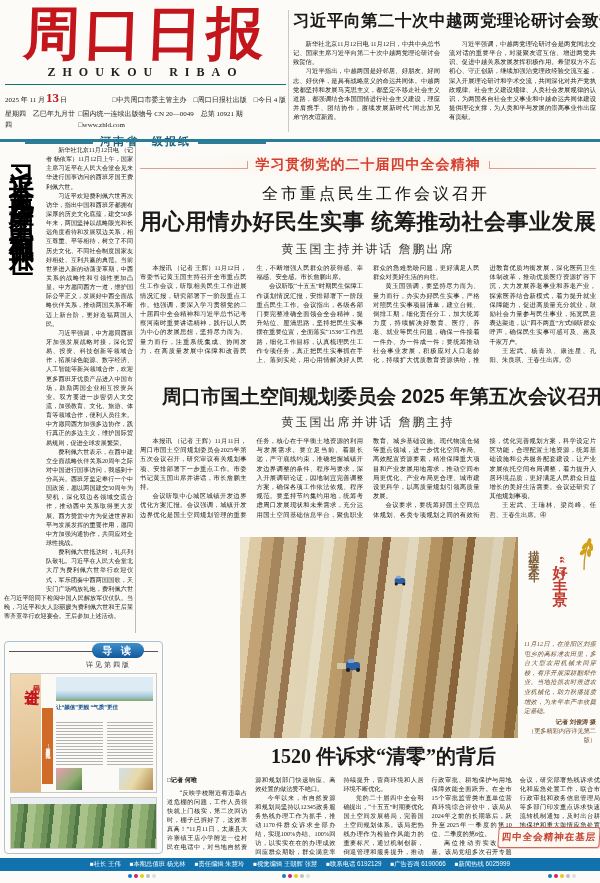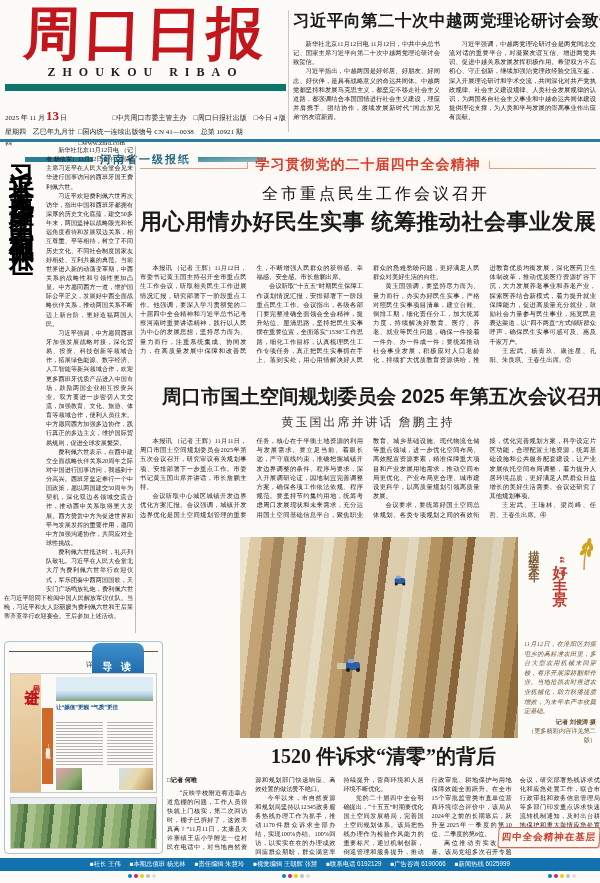--- a/index.html
+++ b/index.html
@@ -3,21 +3,21 @@
 <meta charset="utf-8">
 <style>
   html,body{margin:0;padding:0;background:#e9e9e9;}
   .page{position:relative;width:600px;height:883px;margin:0 auto;background:#fcfbf8;overflow:hidden;
         font-family:"Liberation Serif","DejaVu Serif",serif;color:#1a1a1a;}
   
   .masthead{position:absolute;left:5px;top:4px;width:281px;height:132px;}
   .mast-title{font-size:57px;line-height:1.05;font-weight:bold;color:#c3151c;text-align:center;
               letter-spacing:4px;font-family:"Liberation Serif",serif;transform:skewX(-2deg);}
   .mast-pinyin{text-align:center;font-size:12px;font-weight:bold;letter-spacing:7px;color:#222;margin-top:1px;}
-  .dateline{border-top:7px solid #0f766e;margin-top:4px;padding-top:15px;font-size:7px;color:#222;}
+  .dateline{border-top:1px solid #0f766e;margin-top:4px;padding-top:3px;font-size:7px;color:#222;}
   .dl-row{display:flex;justify-content:space-between;align-items:baseline;line-height:1.6;}
   .dl-day{color:#c3151c;font-size:13px;font-weight:bold;padding:0 1px;}
   .province{display:flex;align-items:center;justify-content:center;gap:7px;margin-top:3px;}
   .prov-bar{width:68px;height:5px;background:#2a7f96;}
   .prov-text{font-size:11px;font-weight:bold;color:#17607a;letter-spacing:2px;}
   .head-vdiv{position:absolute;left:288px;top:10px;width:1px;height:122px;background:#c9c9c9;}
   
   .toparticle{position:absolute;left:293px;top:10px;width:303px;height:128px;}
   .top-title{font-size:16.5px;font-weight:bold;font-family:"Liberation Sans",sans-serif;
              white-space:nowrap;text-align:center;letter-spacing:.5px;}
@@ -29,21 +29,21 @@
   .leftartic{position:absolute;left:4px;top:146px;width:129px;height:489px;overflow:hidden;
              font-size:6.1px;line-height:1.5;text-align:justify;}
   .vtitle{float:left;writing-mode:vertical-rl;width:36px;height:446px;margin-right:6px;
           font-size:25px;font-weight:bold;letter-spacing:6px;line-height:36px;color:#000;
           font-family:"Liberation Sans",sans-serif;}
   .left-vdiv{position:absolute;left:135px;top:146px;width:1px;height:487px;background:#bbb;}
   
   .daodu{position:absolute;left:4px;top:641px;width:159px;height:213px;border:1px solid #a8c2d6;
          border-radius:4px;padding:4px 5px;box-sizing:border-box;}
   .daodu-line{position:absolute;left:4px;right:4px;top:9px;height:1px;background:#555;}
-  .daodu-label{position:absolute;top:1px;right:18px;padding:16px 10px;height:15px;line-height:15px;
+  .daodu-label{position:absolute;top:1px;right:18px;padding:0 10px;height:15px;line-height:15px;
                background:linear-gradient(#3f90cc,#11589b);color:#fff;font-size:10px;font-weight:bold;
                letter-spacing:3px;border-radius:8px;font-family:"Liberation Sans",sans-serif;}
   .daodu-note{margin-top:14px;font-size:7px;text-align:right;padding-right:26px;letter-spacing:2px;color:#333;}
   .thumb{position:relative;height:118px;background:#fbfaf6;border:1px solid #c8c8c8;margin-top:3px;overflow:hidden;}
   .thumb-ribbon{position:absolute;left:0;top:0;width:30px;height:118px;
                 background:linear-gradient(170deg,#f0d8b2,#ddba88);}
   .ribbon-word{writing-mode:vertical-rl;font-size:15px;font-weight:bold;color:#c3151c;margin:4px auto 0;
                display:block;text-align:center;width:100%;}
   .ribbon-sub{writing-mode:vertical-rl;font-size:7px;color:#c3151c;display:block;margin:2px auto 0;text-align:center;width:100%;}
   .thumb-tag{position:absolute;left:31px;top:34px;width:11px;height:76px;background:#d06a28;color:#fff;
@@ -134,21 +134,21 @@
     <div class="mast-pinyin">ZHOUKOU RIBAO</div>
     <div class="dateline">
       <div class="dl-row">
         <span>
           <span>2025 年 11 月</span><span class="dl-day">13</span><span>日</span>
         </span>
         <span>□中共周口市委主管主办　□周口日报社出版　□今日 4 版</span>
       </div>
       <div class="dl-row">
         <span>星期四　乙巳年九月廿四</span>
-        <span>□国内统一连续出版物号 CN 41—0038　总第 10921 期　□www.zhld.com</span>
+        <span>□国内统一连续出版物号 CN 20—0049　总第 10921 期　□www.zhld.com</span>
       </div>
     </div>
     <div class="province">
       <span class="prov-bar"></span>
       <span class="prov-text">河南省一级报纸</span>
       <span class="prov-bar"></span>
     </div>
   </div>
   <div class="head-vdiv"></div>
 
@@ -196,20 +196,21 @@
   </div>
 
   <div class="banner">
     <div class="b-line l"></div>
     <div class="banner-text">学习贯彻党的二十届四中全会精神</div>
     <div class="b-line r"></div>
   </div>
 
   <div class="kicker">全市重点民生工作会议召开</div>
   <div class="h1a">用心用情办好民生实事 统筹推动社会事业发展</div>
+  <div class="sub sub1">黄玉国主持并讲话 詹鹏出席</div>
   <div class="body4 body1">
     <p class="p">本报讯 （记者 王辉）11月12日，市委书记黄玉国主持召开全市重点民生工作会议，听取相关民生工作进展情况汇报，研究部署下一阶段重点工作。他强调，要深入学习贯彻党的二十届四中全会精神和习近平总书记考察河南时重要讲话精神，践行以人民为中心的发展思想，坚持尽力而为、量力而行，注重系统集成、协同发力，在高质量发展中保障和改善民生，不断增强人民群众的获得感、幸福感、安全感。市长詹鹏出席。</p>
     <p class="p">会议听取“十五五”时期民生保障工作谋划情况汇报，安排部署下一阶段重点民生工作。会议指出，各级各部门要完整准确全面领会全会精神，提升站位、厘清思路，坚持把民生实事摆在重要位置，全面落实“1536”工作思路，细化工作目标，认真梳理民生工作专项任务，真正把民生实事抓在手上、落到实处，用心用情解决好人民群众的急难愁盼问题，更好满足人民群众对美好生活的向往。</p>
     <p class="p">黄玉国强调，要坚持尽力而为、量力而行，办实办好民生实事，严格对照民生实事项目清单，建立台账、倒排工期，细化责任分工，加大统筹力度，持续解决好教育、医疗、养老、就业等民生问题，确保一件接着一件办、办一件成一件；要统筹推动社会事业发展，积极应对人口老龄化，持续扩大优质教育资源供给，推进教育优质均衡发展，深化医药卫生体制改革，推动优质医疗资源扩容下沉，大力发展养老事业和养老产业，探索医养结合新模式，着力提升就业保障能力，促进高质量充分就业，鼓励社会力量参与民生事业，拓宽民意表达渠道，以“四不两直”方式倾听群众呼声，确保民生实事可感可及、惠及千家万户。</p>
     <p class="p">王宏武、杨青玖、康连星、孔阳、朱良琪、王春生出席。②</p>
   </div>
 
   <div class="h2a">周口市国土空间规划委员会 2025 年第五次会议召开</div>
   <div class="sub sub2">黄玉国出席并讲话 詹鹏主持</div>
   <div class="body4 body2">

